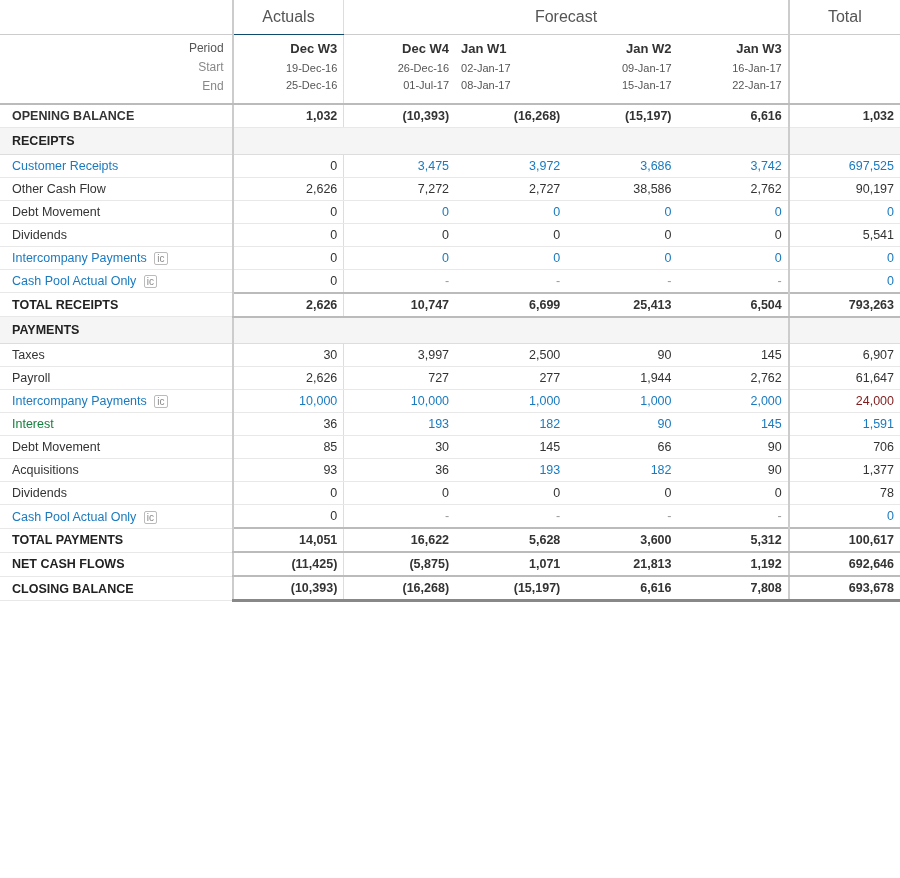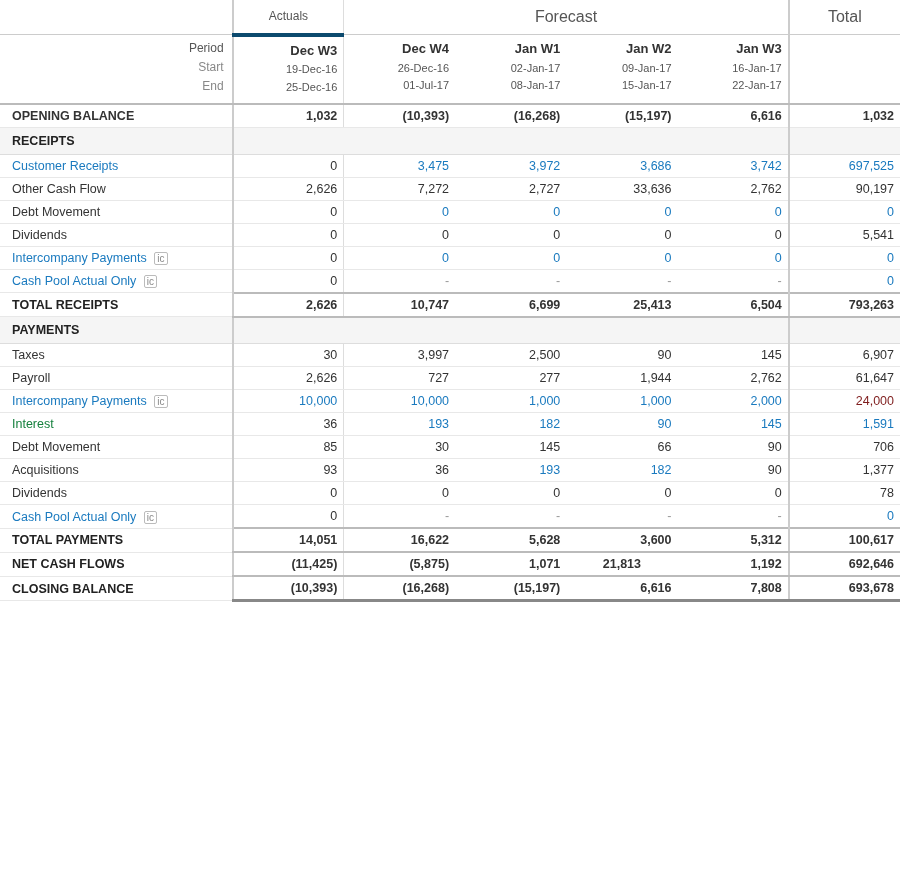--- a/index.html
+++ b/index.html
@@ -132,21 +132,21 @@
       <col class="actuals-col">
       <col class="forecast-col">
       <col class="forecast-col">
       <col class="forecast-col">
       <col class="forecast-col">
       <col class="total-col">
     </colgroup>
     <thead>
       <tr>
         <th style="border-bottom:1px solid #ccc; background:#fff;"></th>
-        <th class="section-actuals" style="text-align:center; font-size:12px; color:#555; font-weight:normal; border-left:2px solid #ccc; border-right:1px solid #ddd; border-bottom:4px solid #0c4a6e; padding:8px 6px;">
+        <th class="section-actuals" style="text-align:center; font-size:16px; color:#555; font-weight:normal; border-left:2px solid #ccc; border-right:1px solid #ddd; border-bottom:1px solid #0c4a6e; padding:8px 6px;">
           <span>Actuals</span>
         </th>
         <th colspan="4" class="section-forecast" style="text-align:center; font-size:16px; color:#555; font-weight:normal; border-left:1px solid #ddd; border-right:2px solid #ccc; border-bottom:1px solid #ccc; padding:8px 6px;">
           <span>Forecast</span>
         </th>
         <th style="text-align:center; font-size:16px; color:#555; font-weight:normal; border-bottom:1px solid #ccc; padding:8px 6px;">
           <span>Total</span>
         </th>
       </tr>
       <tr class="period-row">
@@ -158,21 +158,21 @@
         <th class="col-header" style="text-align:right; padding:4px 6px; vertical-align:top; border-left:2px solid #ccc; border-bottom:2px solid #bbb;">
           <span class="week-label">Dec W3</span>
           <span class="date-label">19-Dec-16</span>
           <span class="date-label">25-Dec-16</span>
         </th>
         <th class="col-header" style="text-align:right; padding:4px 6px; vertical-align:top; border-left:1px solid #ddd; border-bottom:2px solid #bbb;">
           <span class="week-label">Dec W4</span>
           <span class="date-label">26-Dec-16</span>
           <span class="date-label">01-Jul-17</span>
         </th>
-        <th class="col-header" style="text-align:right; padding:4px 6px; vertical-align:top; border-bottom:2px solid #bbb;">
+        <th class="col-header" style="text-align:left; padding:4px 6px; vertical-align:top; border-bottom:2px solid #bbb;">
           <span class="week-label">Jan W1</span>
           <span class="date-label">02-Jan-17</span>
           <span class="date-label">08-Jan-17</span>
         </th>
         <th class="col-header" style="text-align:right; padding:4px 6px; vertical-align:top; border-bottom:2px solid #bbb;">
           <span class="week-label">Jan W2</span>
           <span class="date-label">09-Jan-17</span>
           <span class="date-label">15-Jan-17</span>
         </th>
         <th class="col-header" style="text-align:right; padding:4px 6px; vertical-align:top; border-right:2px solid #ccc; border-bottom:2px solid #bbb;">
@@ -210,21 +210,21 @@
           <td style="color: rgb(26, 122, 191);">3,972</td>
           <td style="color: rgb(26, 122, 191);">3,686</td>
           <td style="border-right: 2px solid rgb(204, 204, 204); color: rgb(26, 122, 191);">3,742</td>
           <td style="color: rgb(26, 122, 191);">697,525</td>
         </tr>
         <tr>
           <td class="label-cell">Other Cash Flow</td>
           <td style="border-left: 2px solid rgb(204, 204, 204);">2,626</td>
           <td style="border-left: 1px solid rgb(221, 221, 221);">7,272</td>
           <td>2,727</td>
-          <td>33,636</td>
+          <td>38,586</td>
           <td style="border-right: 2px solid rgb(204, 204, 204);">2,762</td>
           <td>90,197</td>
         </tr>
         <tr>
           <td class="label-cell">Debt Movement</td>
           <td style="border-left: 2px solid rgb(204, 204, 204);">0</td>
           <td style="border-left: 1px solid rgb(221, 221, 221); color: rgb(26, 122, 191);">0</td>
           <td style="color: rgb(26, 122, 191);">0</td>
           <td style="color: rgb(26, 122, 191);">0</td>
           <td style="border-right: 2px solid rgb(204, 204, 204); color: rgb(26, 122, 191);">0</td>
@@ -354,21 +354,21 @@
           <td style="font-weight: bold; border-top: 2px solid rgb(187, 187, 187); border-bottom: 2px solid rgb(187, 187, 187);">5,628</td>
           <td style="font-weight: bold; border-top: 2px solid rgb(187, 187, 187); border-bottom: 2px solid rgb(187, 187, 187);">3,600</td>
           <td style="border-right: 2px solid rgb(204, 204, 204); font-weight: bold; border-top: 2px solid rgb(187, 187, 187); border-bottom: 2px solid rgb(187, 187, 187);">5,312</td>
           <td style="font-weight: bold; border-top: 2px solid rgb(187, 187, 187); border-bottom: 2px solid rgb(187, 187, 187);">100,617</td>
         </tr>
         <tr>
           <td class="label-cell total-row">NET CASH FLOWS</td>
           <td style="border-left: 2px solid rgb(204, 204, 204); font-weight: bold; border-top: 2px solid rgb(187, 187, 187); border-bottom: 2px solid rgb(187, 187, 187);">(11,425)</td>
           <td style="border-left: 1px solid rgb(221, 221, 221); font-weight: bold; border-top: 2px solid rgb(187, 187, 187); border-bottom: 2px solid rgb(187, 187, 187);">(5,875)</td>
           <td style="font-weight: bold; border-top: 2px solid rgb(187, 187, 187); border-bottom: 2px solid rgb(187, 187, 187);">1,071</td>
-          <td style="font-weight: bold; border-top: 2px solid rgb(187, 187, 187); border-bottom: 2px solid rgb(187, 187, 187); text-align: center;">21,813</td>
+          <td style="font-weight: bold; border-top: 2px solid rgb(187, 187, 187); border-bottom: 2px solid rgb(187, 187, 187);">21,813</td>
           <td style="border-right: 2px solid rgb(204, 204, 204); font-weight: bold; border-top: 2px solid rgb(187, 187, 187); border-bottom: 2px solid rgb(187, 187, 187);">1,192</td>
           <td style="font-weight: bold; border-top: 2px solid rgb(187, 187, 187); border-bottom: 2px solid rgb(187, 187, 187);">692,646</td>
         </tr>
         <tr>
           <td class="label-cell total-row">CLOSING BALANCE</td>
           <td style="border-left: 2px solid rgb(204, 204, 204); font-weight: bold; border-top: 2px solid rgb(187, 187, 187); border-bottom: 3px solid rgb(136, 136, 136);">(10,393)</td>
           <td style="border-left: 1px solid rgb(221, 221, 221); font-weight: bold; border-top: 2px solid rgb(187, 187, 187); border-bottom: 3px solid rgb(136, 136, 136);">(16,268)</td>
           <td style="font-weight: bold; border-top: 2px solid rgb(187, 187, 187); border-bottom: 3px solid rgb(136, 136, 136);">(15,197)</td>
           <td style="font-weight: bold; border-top: 2px solid rgb(187, 187, 187); border-bottom: 3px solid rgb(136, 136, 136);">6,616</td>
           <td style="border-right: 2px solid rgb(204, 204, 204); font-weight: bold; border-top: 2px solid rgb(187, 187, 187); border-bottom: 3px solid rgb(136, 136, 136);">7,808</td>

